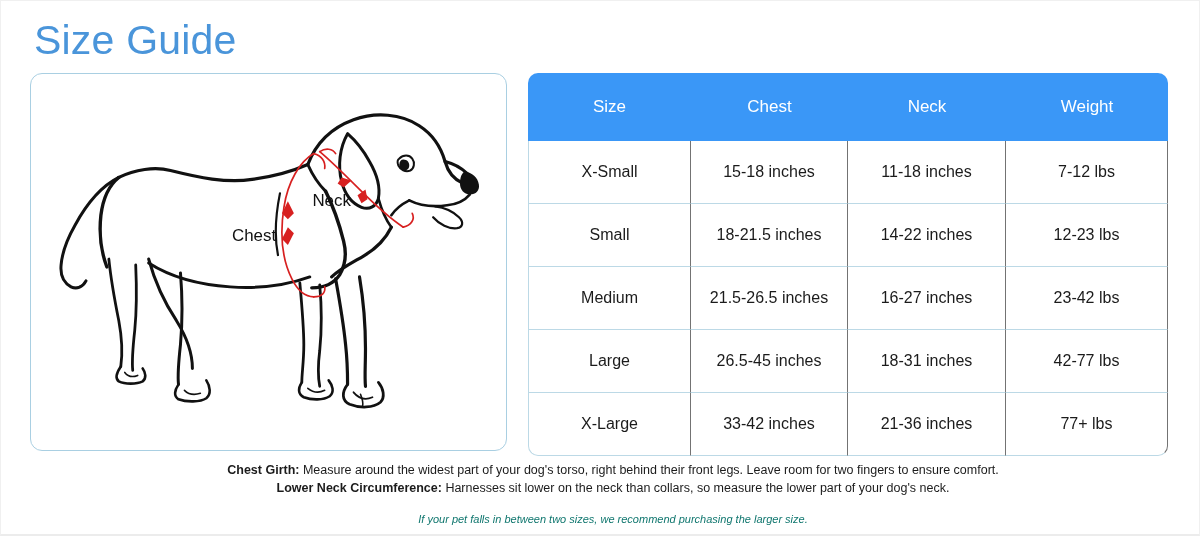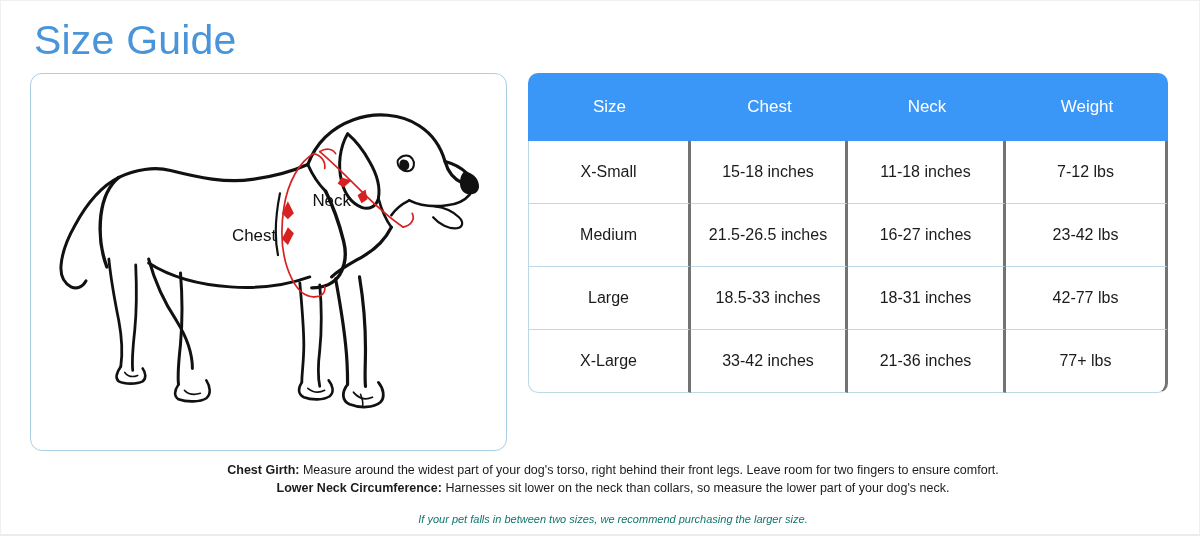--- a/index.html
+++ b/index.html
@@ -103,21 +103,21 @@
   }
   #size-table th:first-child { border-top-left-radius: 10px; }
   #size-table th:last-child  { border-top-right-radius: 10px; text-align: center; }
 
   #size-table td {
     height: 62px;
     text-align: center;
     font-size: 16px;
     color: #1b1b1b;
     background: #ffffff;
-    border-right: 3px solid #737373;
+    border-right: 1px solid #737373;
     border-bottom: 1px solid #bcd9e6;
     padding: 0;
   }
   #size-table td:first-child {
     border-left: 1px solid #bcd9e6;
   }
   #size-table tbody tr:last-child td:first-child {
     border-bottom-left-radius: 10px;
   }
   #size-table tbody tr:last-child td:last-child {
@@ -259,28 +259,34 @@
       </tr>
     </thead>
     <tbody>
       <tr>
         <td>X-Small</td>
         <td>15-18 inches</td>
         <td>11-18 inches</td>
         <td>7-12 lbs</td>
       </tr>
       <tr>
+        <td>Small</td>
+        <td>18-21.5 inches</td>
+        <td>14-22 inches</td>
+        <td>12-23 lbs</td>
+      </tr>
+      <tr>
         <td>Medium</td>
         <td>21.5-26.5 inches</td>
         <td>16-27 inches</td>
         <td>23-42 lbs</td>
       </tr>
       <tr>
         <td>Large</td>
-        <td>18.5-33 inches</td>
+        <td>26.5-45 inches</td>
         <td>18-31 inches</td>
         <td>42-77 lbs</td>
       </tr>
       <tr>
         <td>X-Large</td>
         <td>33-42 inches</td>
         <td>21-36 inches</td>
         <td>77+ lbs</td>
       </tr>
     </tbody>

